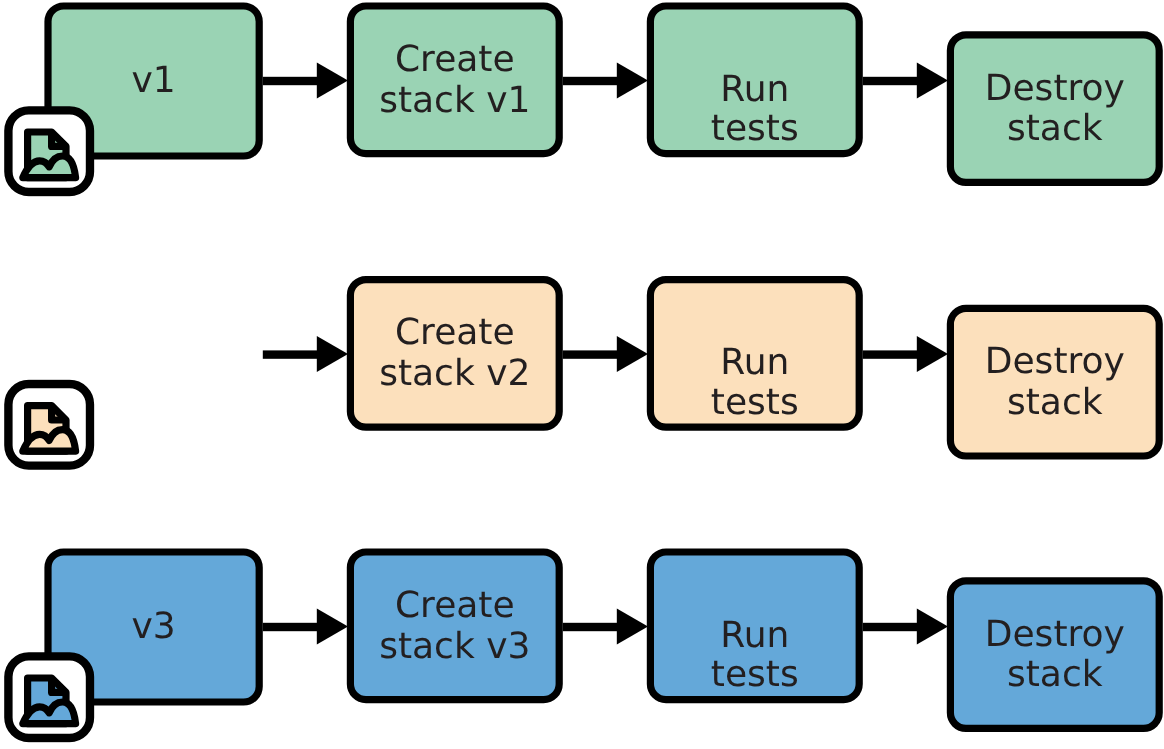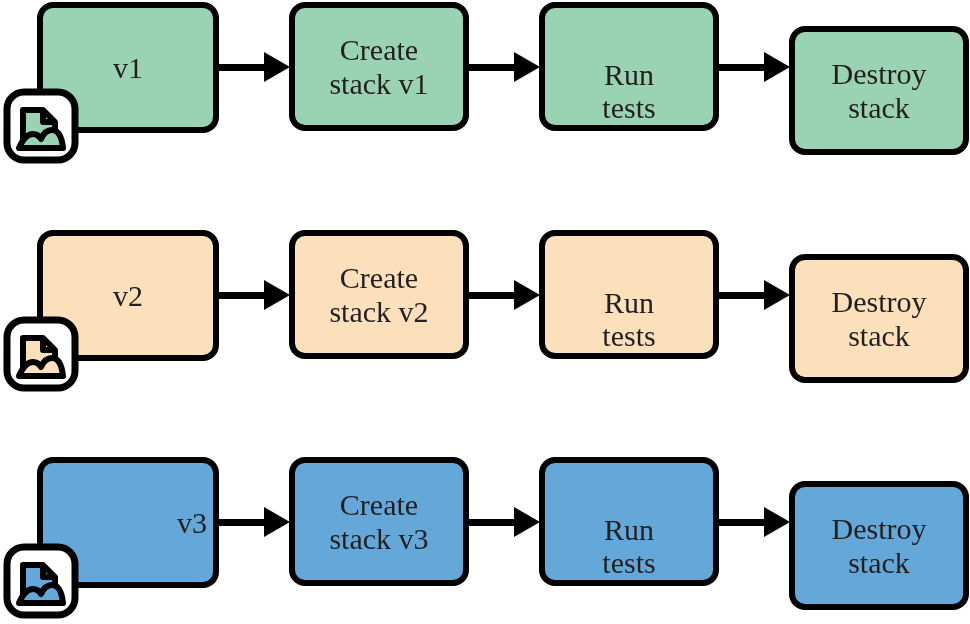--- a/index.html
+++ b/index.html
@@ -21,21 +21,20 @@
     top: 0;
     width: 970px;
     height: 624px;
   }
 
   .row {
     position: absolute;
     left: 0;
     width: 970px;
     height: 134px;
-    font-family: Liberation Serif, serif;
   }
   .row-0 { top: 0px; }
   .row-1 { top: 228px; }
   .row-2 { top: 455px; }
 
   
   .node {
     position: absolute;
     box-sizing: border-box;
     border: 6px solid #000000;
@@ -134,23 +133,20 @@
       </div>
       <div class="artifact-icon">
   <svg viewBox="0 0 76 76" width="76" height="76" xmlns="http://www.w3.org/2000/svg">
     <rect x="4" y="4" width="68" height="68" rx="17" ry="17" fill="#ffffff" stroke="#000000" stroke-width="7"></rect>
     <path d="M20 22 h20 l12 12 v26 h-32 z" fill="#9ad3b4" stroke="#000000" stroke-width="6" stroke-linejoin="round"></path>
     <path d="M40 22 v12 h12" fill="none" stroke="#000000" stroke-width="6" stroke-linejoin="round"></path>
     <path d="M16 60 q6 -14 14 -14 q5 0 8 5 q4 -9 11 -9 q9 0 11 18 z" fill="#9ad3b4" stroke="#000000" stroke-width="6" stroke-linejoin="round"></path>
   </svg></div>
     </div>
     <div class="row row-1">
-      <div class="node node-0" style="background: rgb(252, 224, 188);">
-        <span class="node-label">v2</span>
-      </div>
       <div class="node node-1" style="background: rgb(252, 224, 188);">
         <span class="node-label">Create
 stack v2</span>
       </div>
       <div class="node node-2" style="background: rgb(252, 224, 188);">
         <span class="node-label">Run
 tests</span>
       </div>
       <div class="node node-3" style="background: rgb(252, 224, 188);">
         <span class="node-label">Destroy
@@ -170,21 +166,21 @@
       </div>
       <div class="artifact-icon">
   <svg viewBox="0 0 76 76" width="76" height="76" xmlns="http://www.w3.org/2000/svg">
     <rect x="4" y="4" width="68" height="68" rx="17" ry="17" fill="#ffffff" stroke="#000000" stroke-width="7"></rect>
     <path d="M20 22 h20 l12 12 v26 h-32 z" fill="#fce0bc" stroke="#000000" stroke-width="6" stroke-linejoin="round"></path>
     <path d="M40 22 v12 h12" fill="none" stroke="#000000" stroke-width="6" stroke-linejoin="round"></path>
     <path d="M16 60 q6 -14 14 -14 q5 0 8 5 q4 -9 11 -9 q9 0 11 18 z" fill="#fce0bc" stroke="#000000" stroke-width="6" stroke-linejoin="round"></path>
   </svg></div>
     </div>
     <div class="row row-2">
-      <div class="node node-0" style="background: rgb(100, 168, 217); justify-content: flex-end;">
+      <div class="node node-0" style="background: rgb(100, 168, 217);">
         <span class="node-label">v3</span>
       </div>
       <div class="node node-1" style="background: rgb(100, 168, 217);">
         <span class="node-label">Create
 stack v3</span>
       </div>
       <div class="node node-2" style="background: rgb(100, 168, 217);">
         <span class="node-label">Run
 tests</span>
       </div>

